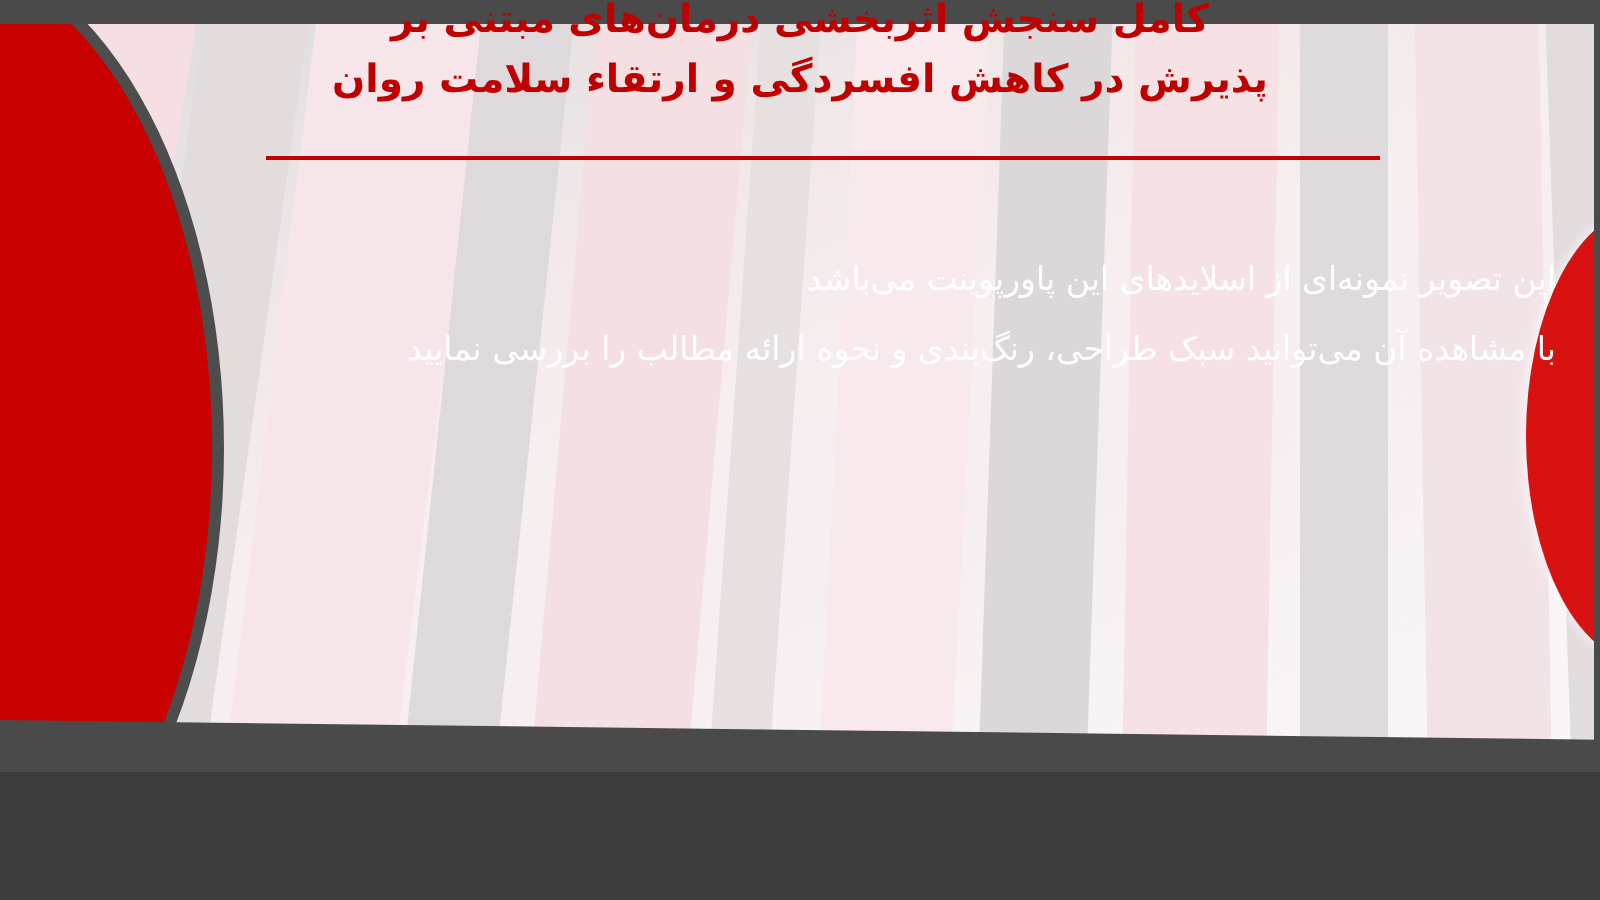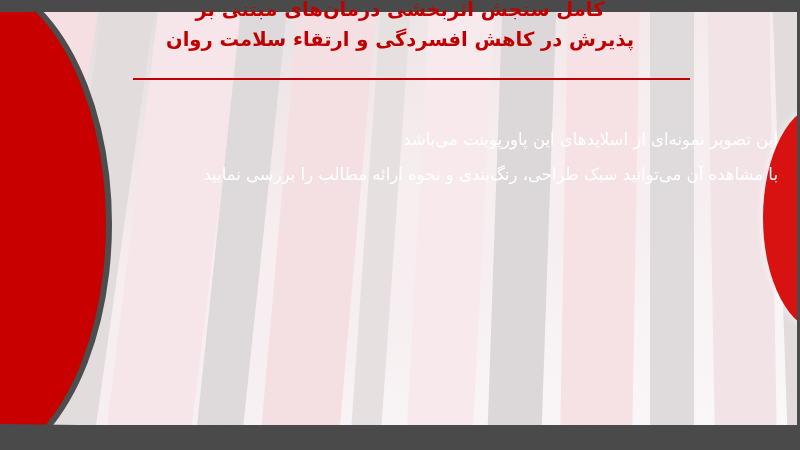--- a/index.html
+++ b/index.html
@@ -3,21 +3,21 @@
 <meta charset="utf-8">
 <style>
   html, body {
     margin: 0;
     padding: 0;
     background: #3c3c3c;
   }
   #slide {
     position: relative;
     width: 800px;
-    height: 450px;
+    height: 386px;
     overflow: hidden;
     background: #4a4a4a;
     font-family: "DejaVu Sans", "Liberation Sans", sans-serif;
   }
 
   
   .canvas {
     position: absolute;
     left: 18px;
     top: 10px;

